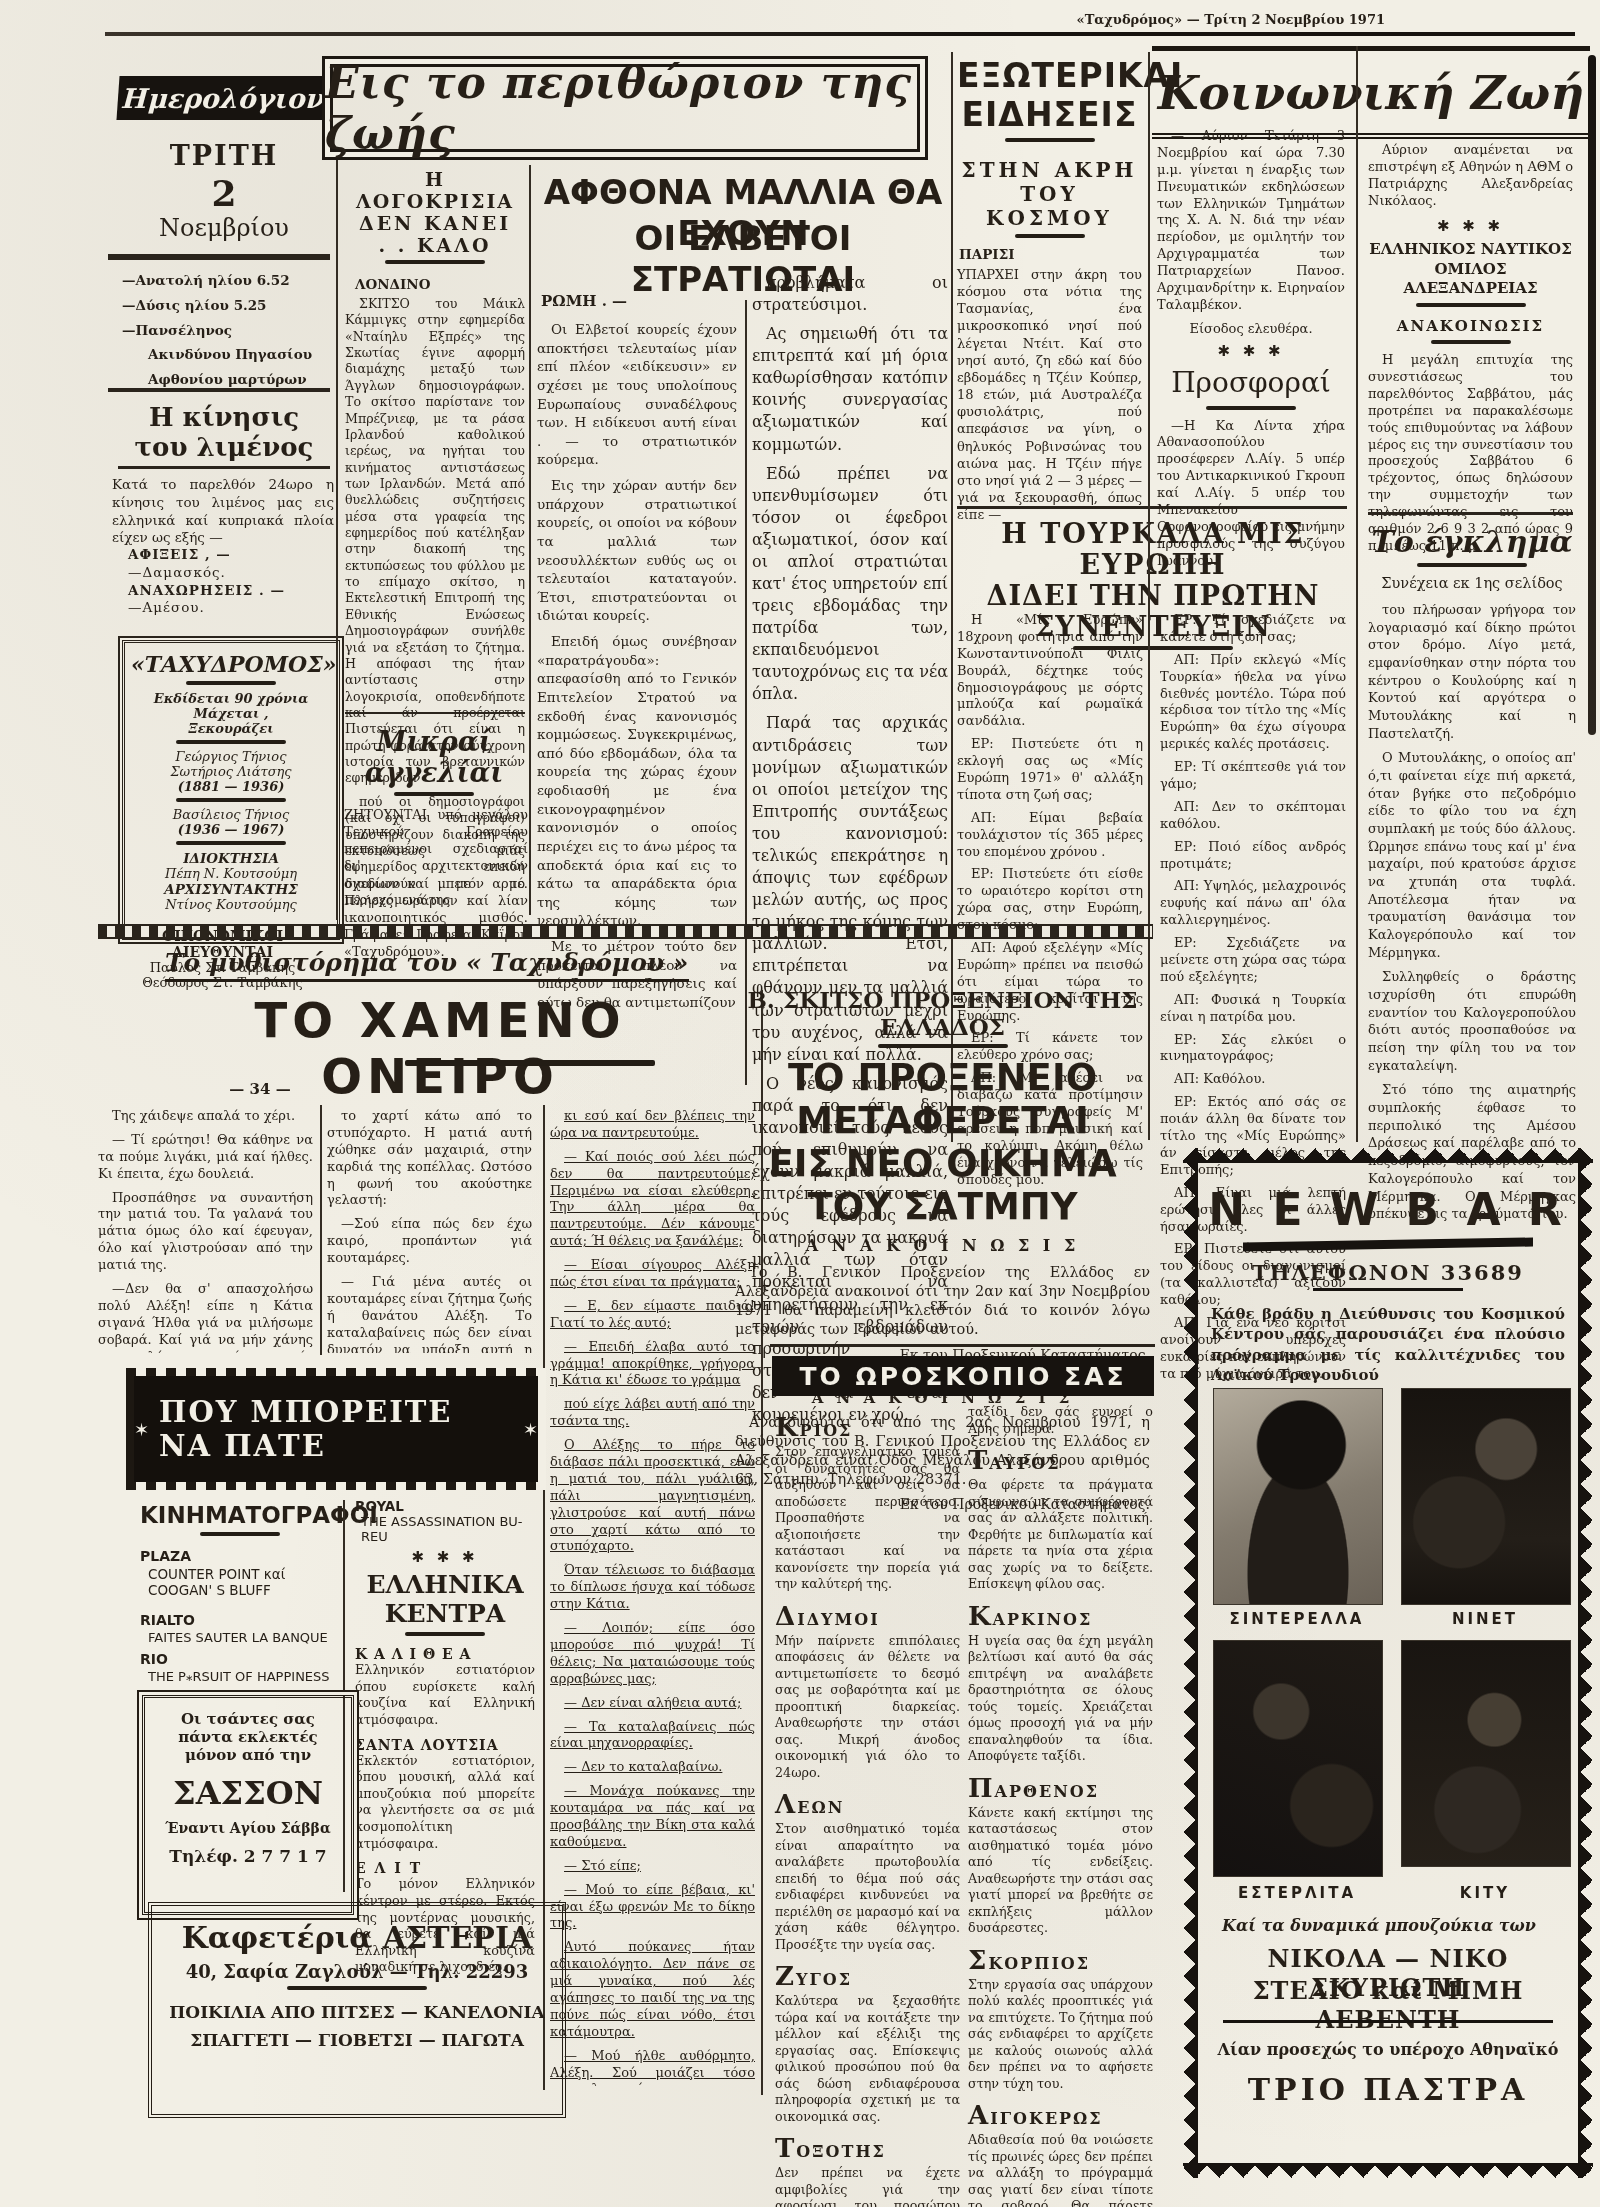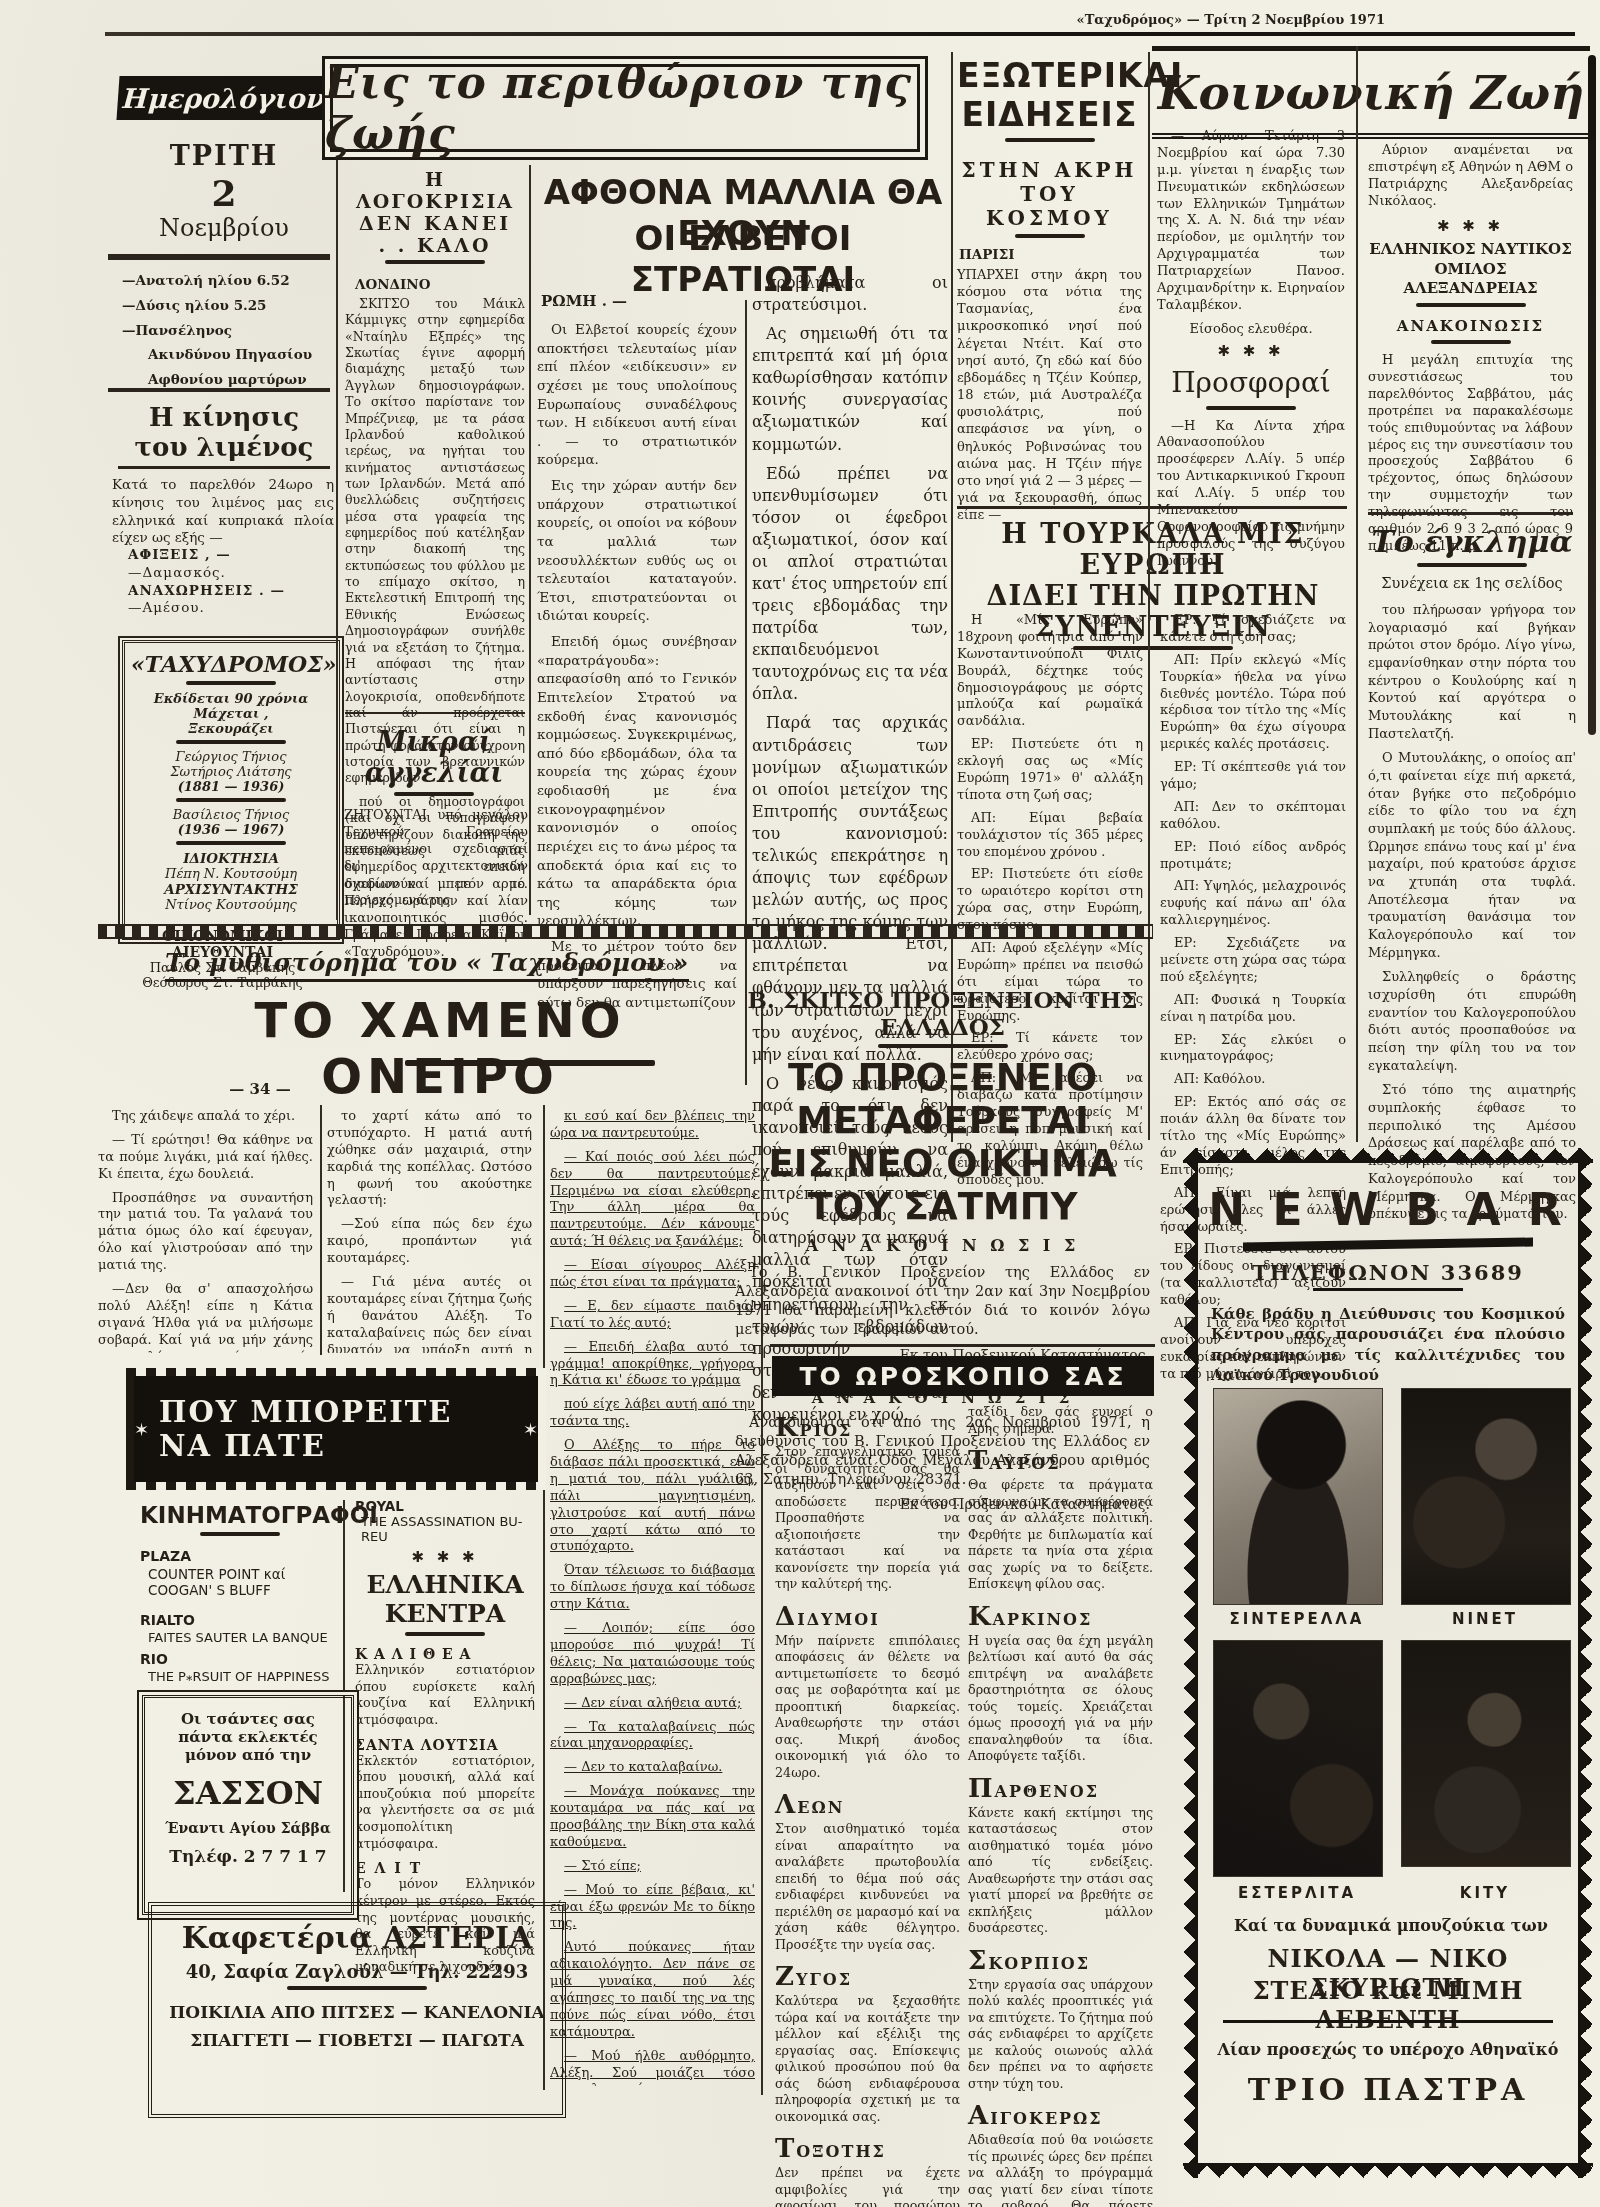--- a/index.html
+++ b/index.html
@@ -242,21 +242,21 @@
       <div class="p">Η μεγάλη επιτυχία της συνεστιάσεως του παρελθόντος Σαββάτου, μάς προτρέπει να παρακαλέσωμε τούς επιθυμούντας να λάβουν μέρος εις την συνεστίασιν του προσεχούς Σαββάτου 6 τρέχοντος, όπως δηλώσουν την συμμετοχήν των τηλεφωνώντας εις τον αριθμόν 2 6 9 3 2 από ώρας 9 π. μ. έως 11 π. μ.</div>
     </div>
   </div>
 
   <div class="hr" style="left:1368px;top:512px;width:205px;height:3px;"></div>
   <div class="a" style="left:1368px;top:524px;width:208px;">
     <div class="b i c" style="font-size:30px;">Το έγκλημα</div>
     <div class="fl" style="width:110px;"></div>
     <div class="c" style="font-size:14.5px;margin:8px 0 10px;">Συνέχεια εκ 1ης σελίδος</div>
     <div class="j" style="font-size:13px;line-height:1.36;">
-      <div class="p">του πλήρωσαν γρήγορα τον λογαριασμό καί βγήκαν πρώτοι στον δρόμο. Λίγο γίνω, εμφανίσθηκαν στην πόρτα του κέντρου ο Κουλούρης καί η Κοντού καί αργότερα ο Μυτουλάκης καί η Παστελατζή.</div>
+      <div class="p">του πλήρωσαν γρήγορα τον λογαριασμό καί δίκηο πρώτοι στον δρόμο. Λίγο μετά, εμφανίσθηκαν στην πόρτα του κέντρου ο Κουλούρης καί η Κοντού καί αργότερα ο Μυτουλάκης καί η Παστελατζή.</div>
       <div class="p">Ο Μυτουλάκης, ο οποίος απ' ό,τι φαίνεται είχε πιή αρκετά, όταν βγήκε στο πεζοδρόμιο είδε το φίλο του να έχη συμπλακή με τούς δύο άλλους. Ώρμησε επάνω τους καί μ' ένα μαχαίρι, πού κρατούσε άρχισε να χτυπάη στα τυφλά. Αποτέλεσμα ήταν να τραυματίση θανάσιμα τον Καλογερόπουλο καί τον Μέρμηγκα.</div>
       <div class="p">Συλληφθείς ο δράστης ισχυρίσθη ότι επυρώθη εναντίον του Καλογεροπούλου διότι αυτός προσπαθούσε να πείση την φίλη του να τον εγκαταλείψη.</div>
       <div class="p">Στό τόπο της αιματηρής συμπλοκής έφθασε το περιπολικό της Αμέσου Δράσεως καί παρέλαβε από το πεζοδρόμιο, αιμόφυρτους, τον Καλογερόπουλο καί τον Μέρμηγκα. Ο Μέρμηγκας υπέκυψε εις τα τραύματά του.</div>
     </div>
   </div>
 
   <div class="vr" style="left:336px;top:160px;height:760px;"></div>
   <div class="vr" style="left:529px;top:165px;height:750px;"></div>
   <div class="vr" style="left:745px;top:300px;height:785px;"></div>
   <div class="vr" style="left:951px;top:52px;height:1090px;"></div>
@@ -425,21 +425,21 @@
     <div class="photo ph-port" style="left:30px;top:240px;width:168px;height:215px;"></div>
     <div class="photo ph-dark1" style="left:218px;top:240px;width:168px;height:215px;"></div>
     <div class="plabel" style="position:absolute;left:30px;top:462px;width:168px;">ΣΙΝΤΕΡΕΛΛΑ</div>
     <div class="plabel" style="position:absolute;left:218px;top:462px;width:168px;">ΝΙΝΕΤ</div>
 
     <div class="photo ph-dark2" style="left:30px;top:492px;width:168px;height:235px;"></div>
     <div class="photo ph-dark3" style="left:218px;top:492px;width:168px;height:225px;"></div>
     <div class="plabel" style="position:absolute;left:30px;top:736px;width:168px;">ΕΣΤΕΡΛΙΤΑ</div>
     <div class="plabel" style="position:absolute;left:218px;top:736px;width:168px;">ΚΙΤΥ</div>
 
-    <div class="b c" style="position:absolute;left:28px;top:768px;width:360px;font-size:16px;">Καί τα δυναμικά μπουζούκια των</div>
+    <div class="b c" style="position:absolute;left:16px;top:768px;width:360px;font-size:16px;font-style:italic;">Καί τα δυναμικά μπουζούκια των</div>
     <div class="b c" style="position:absolute;left:20px;top:796px;width:370px;font-size:24px;letter-spacing:1px;">ΝΙΚΟΛΑ — ΝΙΚΟ ΣΚΥΡΙΩΤΗ</div>
     <div class="b c" style="position:absolute;left:20px;top:828px;width:370px;font-size:24px;letter-spacing:1px;">ΣΤΕΛΙΟ καί ΜΙΜΗ ΛΕΒΕΝΤΗ</div>
     <div style="position:absolute;left:40px;top:872px;width:330px;height:3px;background:#17130f;"></div>
     <div class="b c" style="position:absolute;left:25px;top:892px;width:360px;font-size:16px;">Λίαν προσεχώς το υπέροχο Αθηναϊκό</div>
     <div class="b c" style="position:absolute;left:25px;top:924px;width:360px;font-size:30px;letter-spacing:4px;">ΤΡΙΟ ΠΑΣΤΡΑ</div>
   </div>
 
 </div>
 
 </body></html>

